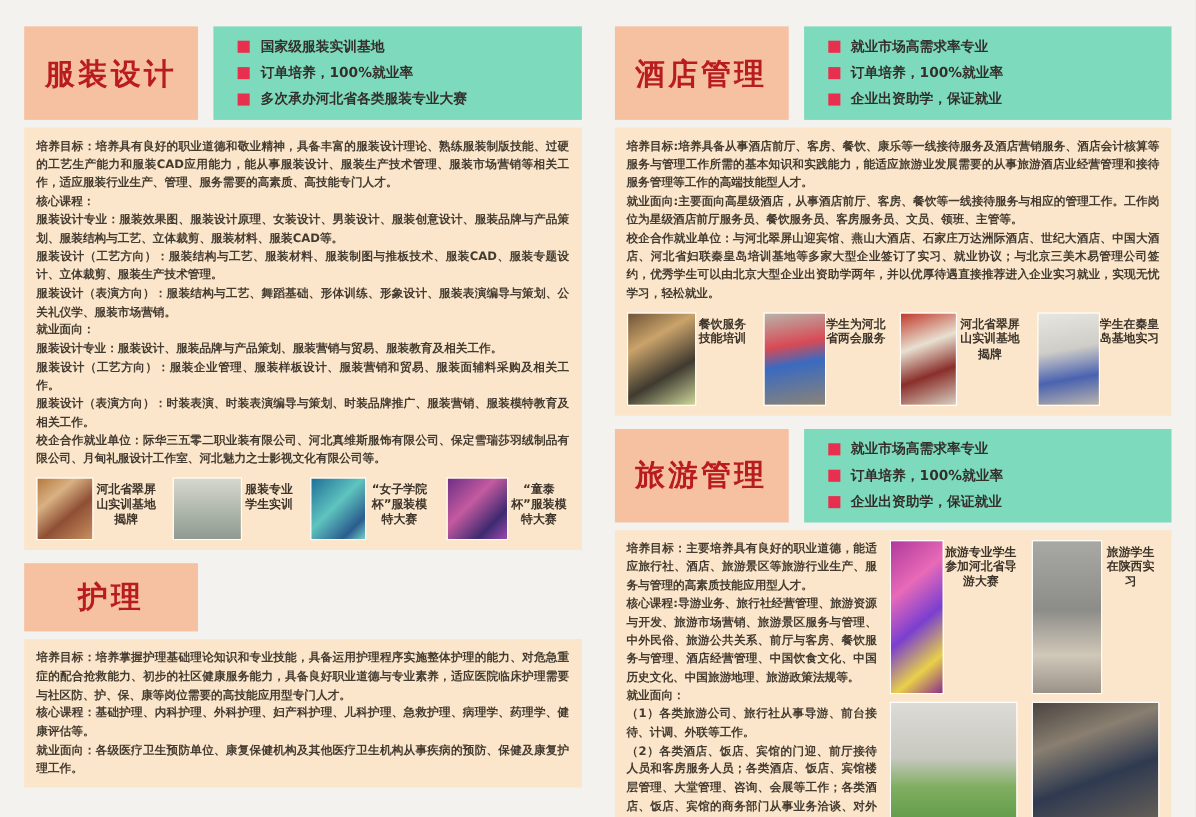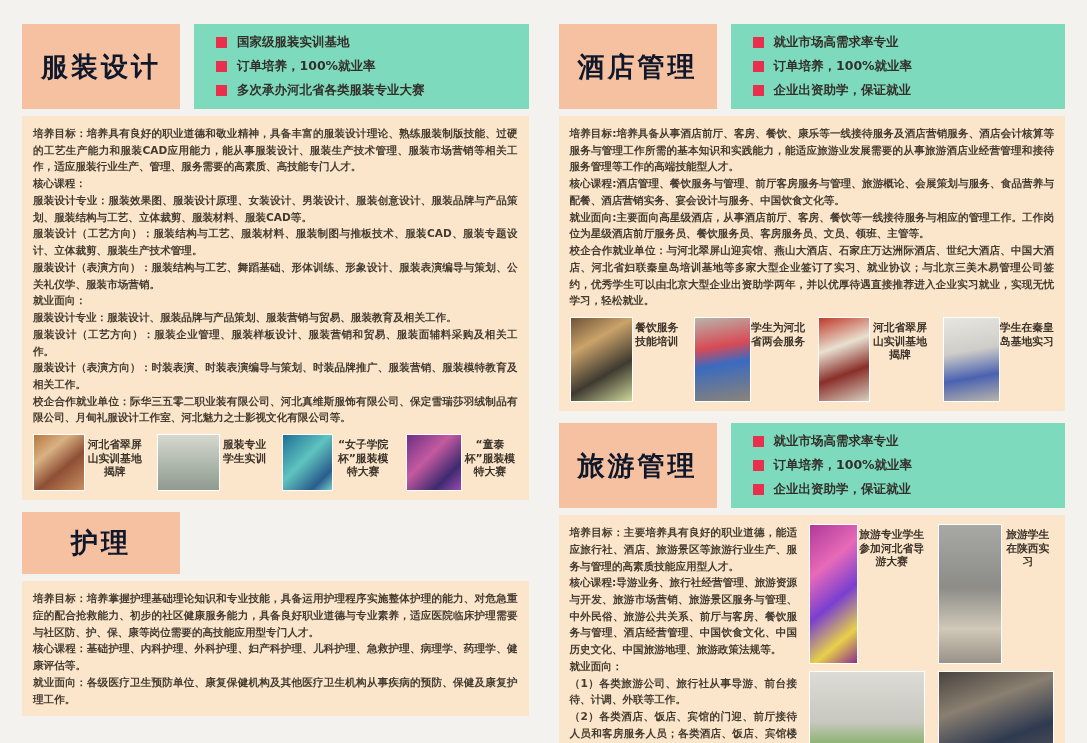--- a/index.html
+++ b/index.html
@@ -11,21 +11,21 @@
     width:1087px;height:743px;background:var(--pagebg);
     display:flex;gap:30px;padding:24px 22px;overflow:hidden;
     font-family:"DejaVu Sans","Liberation Sans",sans-serif;
   }
   .page{flex:1;display:flex;flex-direction:column;min-width:0;}
   .section{display:flex;flex-direction:column;}
   .header-row{display:flex;gap:14px;margin-bottom:7px;}
   .title-block{
     background:var(--salmon);width:158px;min-height:62px;flex:0 0 158px;
     display:flex;align-items:center;justify-content:center;
-    font-size:27px;font-weight:700;letter-spacing:3px;color:#0f172a;
+    font-size:27px;font-weight:700;letter-spacing:3px;color:#b91c1c;
   }
   .bullets-block{
     background:var(--teal);flex:1;display:flex;flex-direction:column;
     justify-content:center;gap:7px;padding:10px 12px 10px 22px;
   }
   .bullet-row{display:flex;align-items:center;gap:10px;font-size:12.5px;font-weight:700;color:#33302c;}
   .bullet-square{width:11px;height:11px;flex:0 0 11px;background:var(--red);}
   .panel{
     background:var(--panel);padding:9px 11px;color:#453c31;
     font-size:10.6px;line-height:1.58;font-weight:600;text-align:justify;
@@ -145,21 +145,20 @@
             <span>订单培养，100%就业率</span>
           </div>
           <div class="bullet-row">
             <span class="bullet-square"></span>
             <span>企业出资助学，保证就业</span>
           </div>
         </div>
       </div>
       <div class="panel">
         <p>培养目标:培养具备从事酒店前厅、客房、餐饮、康乐等一线接待服务及酒店营销服务、酒店会计核算等服务与管理工作所需的基本知识和实践能力，能适应旅游业发展需要的从事旅游酒店业经营管理和接待服务管理等工作的高端技能型人才。</p>
-        <p>核心课程:酒店管理、餐饮服务与管理、前厅客房服务与管理、旅游概论、会展策划与服务、食品营养与配餐、酒店营销实务、宴会设计与服务、中国饮食文化等。</p>
         <p>就业面向:主要面向高星级酒店，从事酒店前厅、客房、餐饮等一线接待服务与相应的管理工作。工作岗位为星级酒店前厅服务员、餐饮服务员、客房服务员、文员、领班、主管等。</p>
         <p>校企合作就业单位：与河北翠屏山迎宾馆、燕山大酒店、石家庄万达洲际酒店、世纪大酒店、中国大酒店、河北省妇联秦皇岛培训基地等多家大型企业签订了实习、就业协议；与北京三美木易管理公司签约，优秀学生可以由北京大型企业出资助学两年，并以优厚待遇直接推荐进入企业实习就业，实现无忧学习，轻松就业。</p>
         <div class="photo-row">
           <div class="photo-cell">
             <div class="photo h85 ph-h1"></div>
             <div class="caption">餐饮服务技能培训</div>
           </div>
           <div class="photo-cell">
             <div class="photo h85 ph-h2"></div>
             <div class="caption">学生为河北省两会服务</div>

